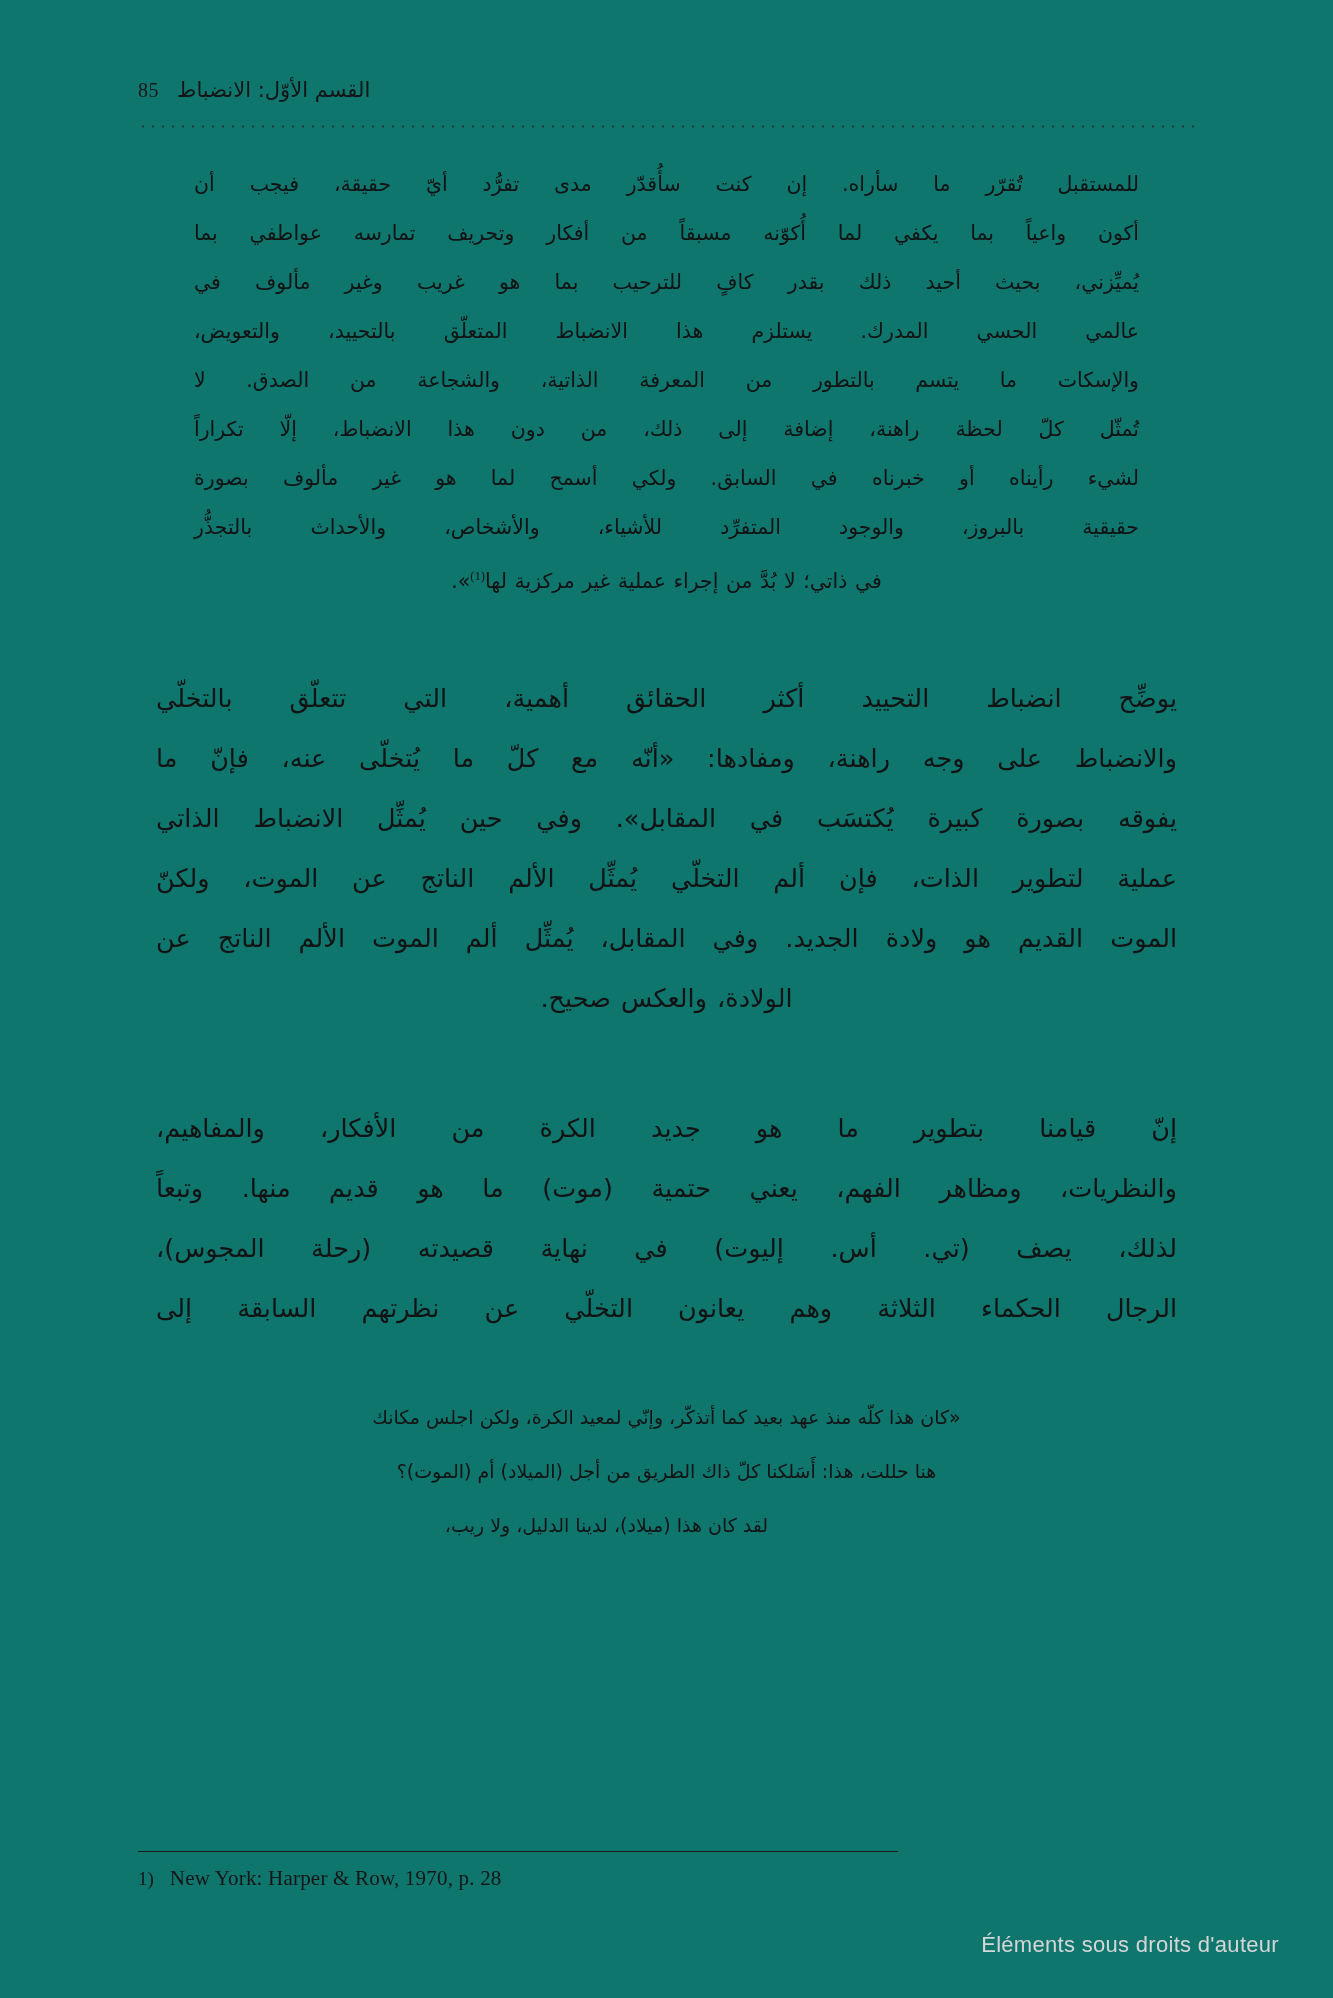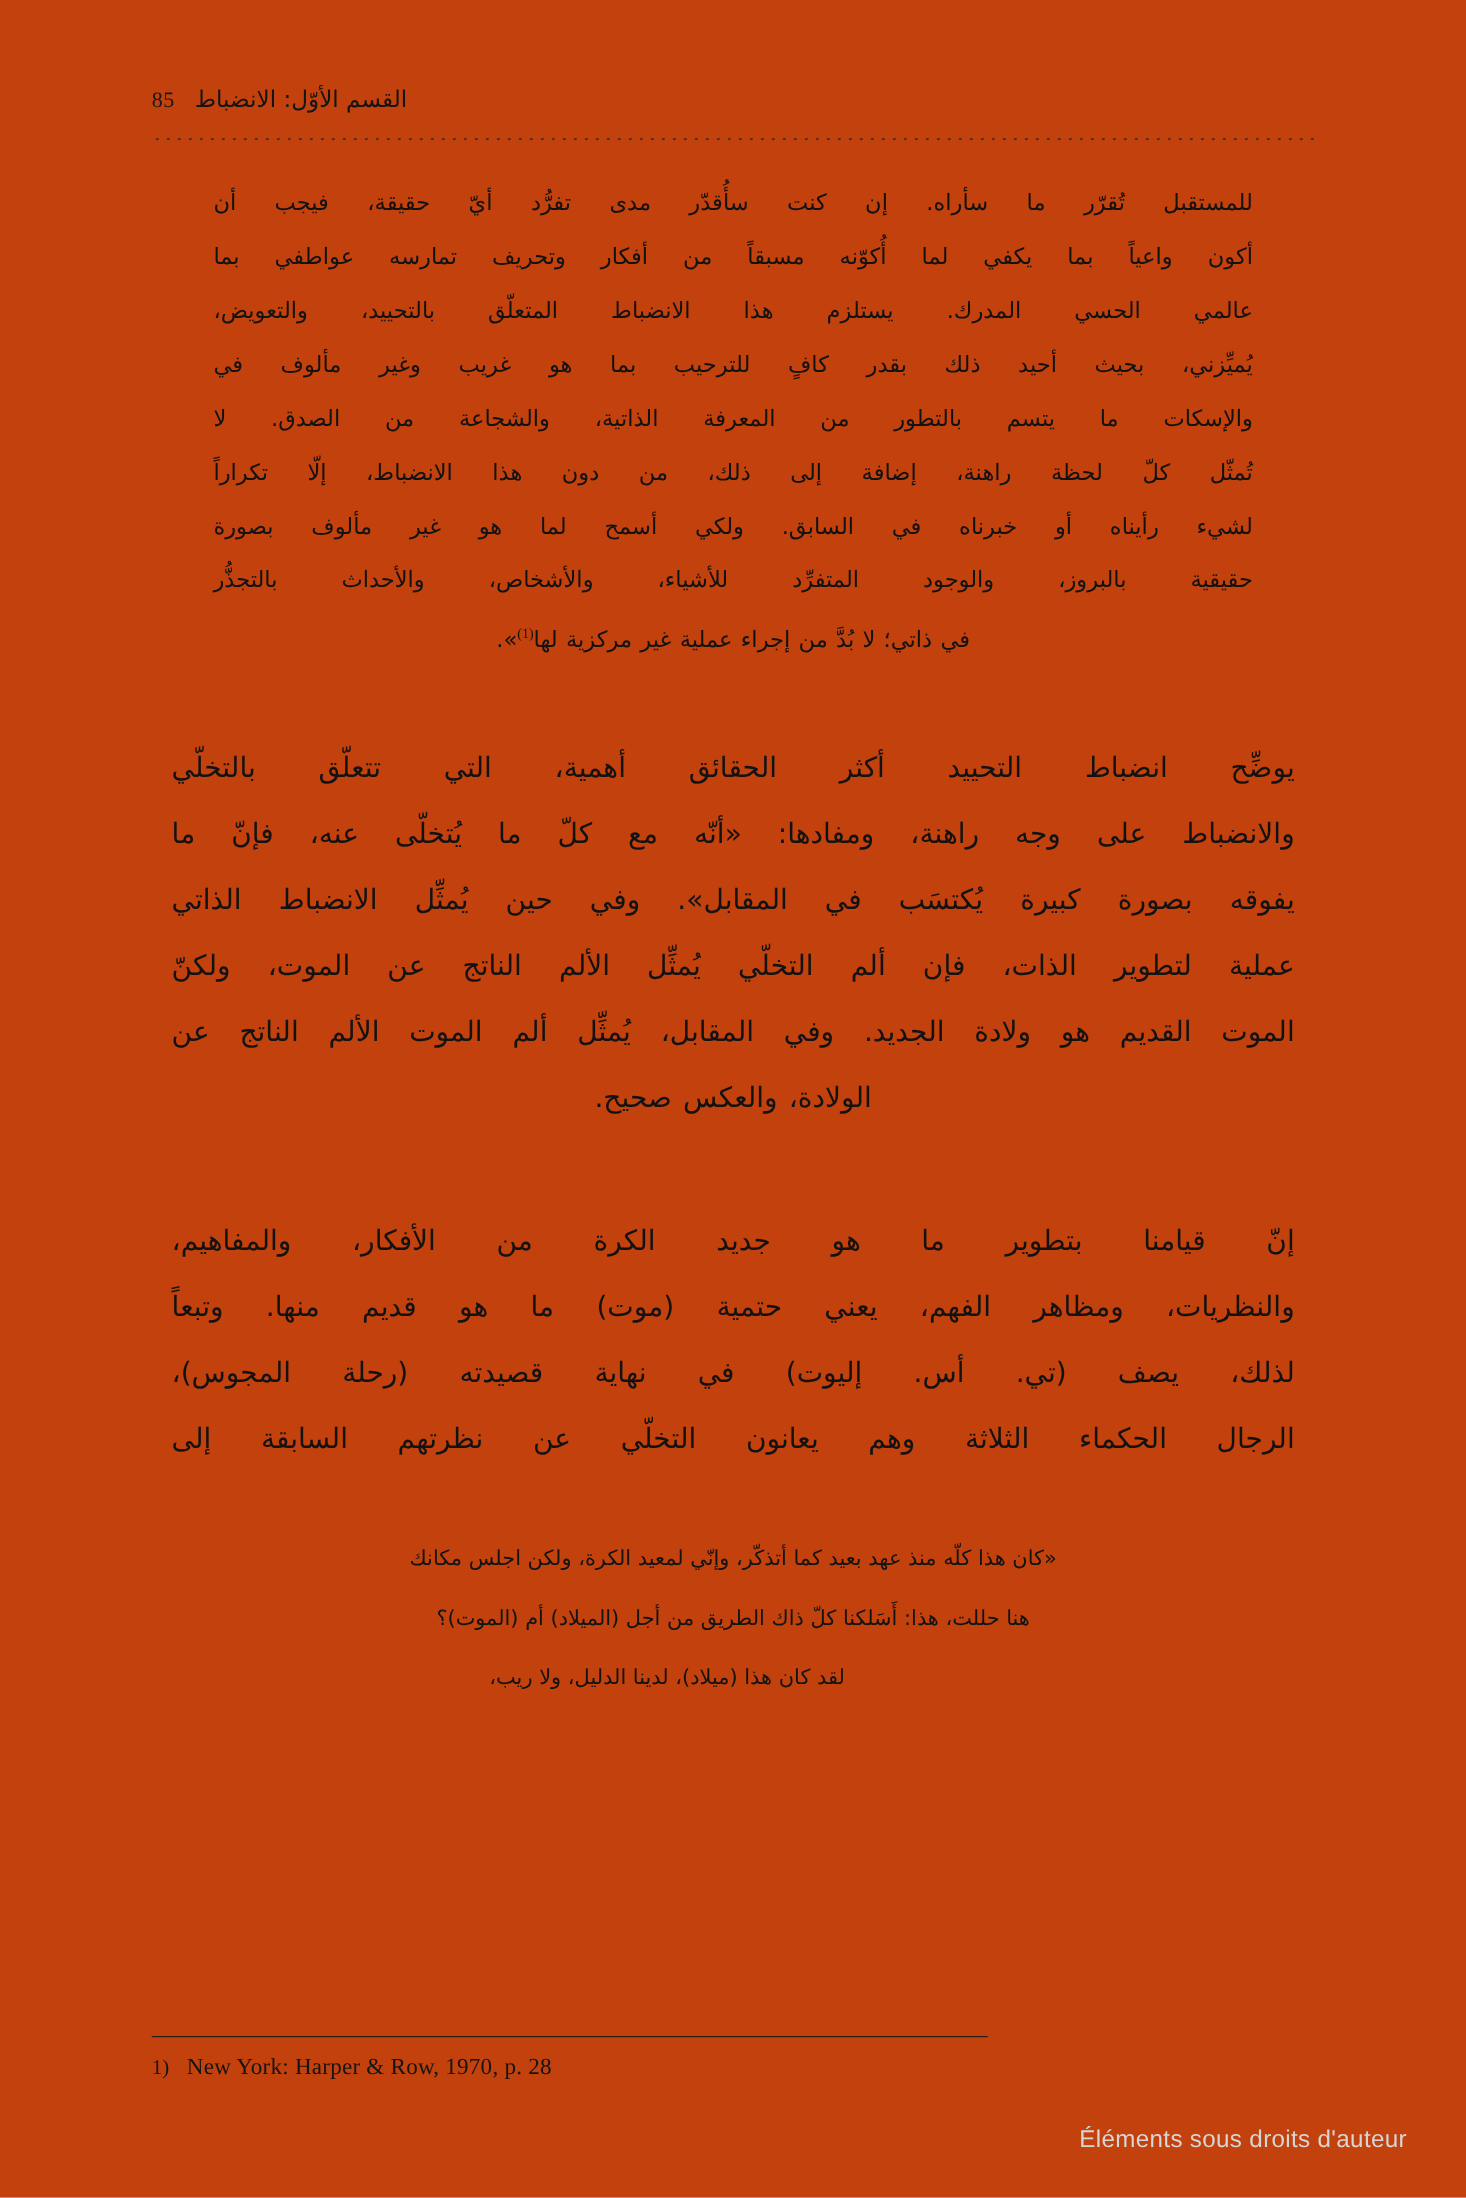--- a/index.html
+++ b/index.html
@@ -12,21 +12,21 @@
     width: 1333px;
     height: 1998px;
     position: relative;
     font-family: "DejaVu Sans", sans-serif;
     overflow: hidden;
   }
 
   .page {
     position: absolute;
     inset: 0;
-    background: #c2410c;
+    background: #0f766e;
   }
 
   
   .running-head {
     position: absolute;
     top: 78px;
     left: 138px;
     right: 138px;
     height: 34px;
     display: flex;
@@ -185,22 +185,22 @@
     <span class="head-title">القسم الأوّل: الانضباط</span>
   </div>
 
   <div class="dotted-rule"></div>
 
   <div class="column">
 
     <div class="blockquote">
       <span class="line">للمستقبل تُقرّر ما سأراه. إن كنت سأُقدّر مدى تفرُّد أيّ حقيقة، فيجب أن</span>
       <span class="line">أكون واعياً بما يكفي لما أُكوّنه مسبقاً من أفكار وتحريف تمارسه عواطفي بما</span>
+      <span class="line">يُميِّزني، بحيث أحيد ذلك بقدر كافٍ للترحيب بما هو غريب وغير مألوف في</span>
       <span class="line">عالمي الحسي المدرك. يستلزم هذا الانضباط المتعلّق بالتحييد، والتعويض،</span>
-      <span class="line">يُميِّزني، بحيث أحيد ذلك بقدر كافٍ للترحيب بما هو غريب وغير مألوف في</span>
       <span class="line">والإسكات ما يتسم بالتطور من المعرفة الذاتية، والشجاعة من الصدق. لا</span>
       <span class="line">تُمثّل كلّ لحظة راهنة، إضافة إلى ذلك، من دون هذا الانضباط، إلّا تكراراً</span>
       <span class="line">لشيء رأيناه أو خبرناه في السابق. ولكي أسمح لما هو غير مألوف بصورة</span>
       <span class="line">حقيقية بالبروز، والوجود المتفرِّد للأشياء، والأشخاص، والأحداث بالتجذُّر</span>
       <span class="line last"><span>في ذاتي؛ لا بُدَّ من إجراء عملية غير مركزية لها</span><sup class="fn">(1)</sup><span>».</span></span>
     </div>
 
     <div class="gap-lg"></div>
 
     <p class="body-par">

